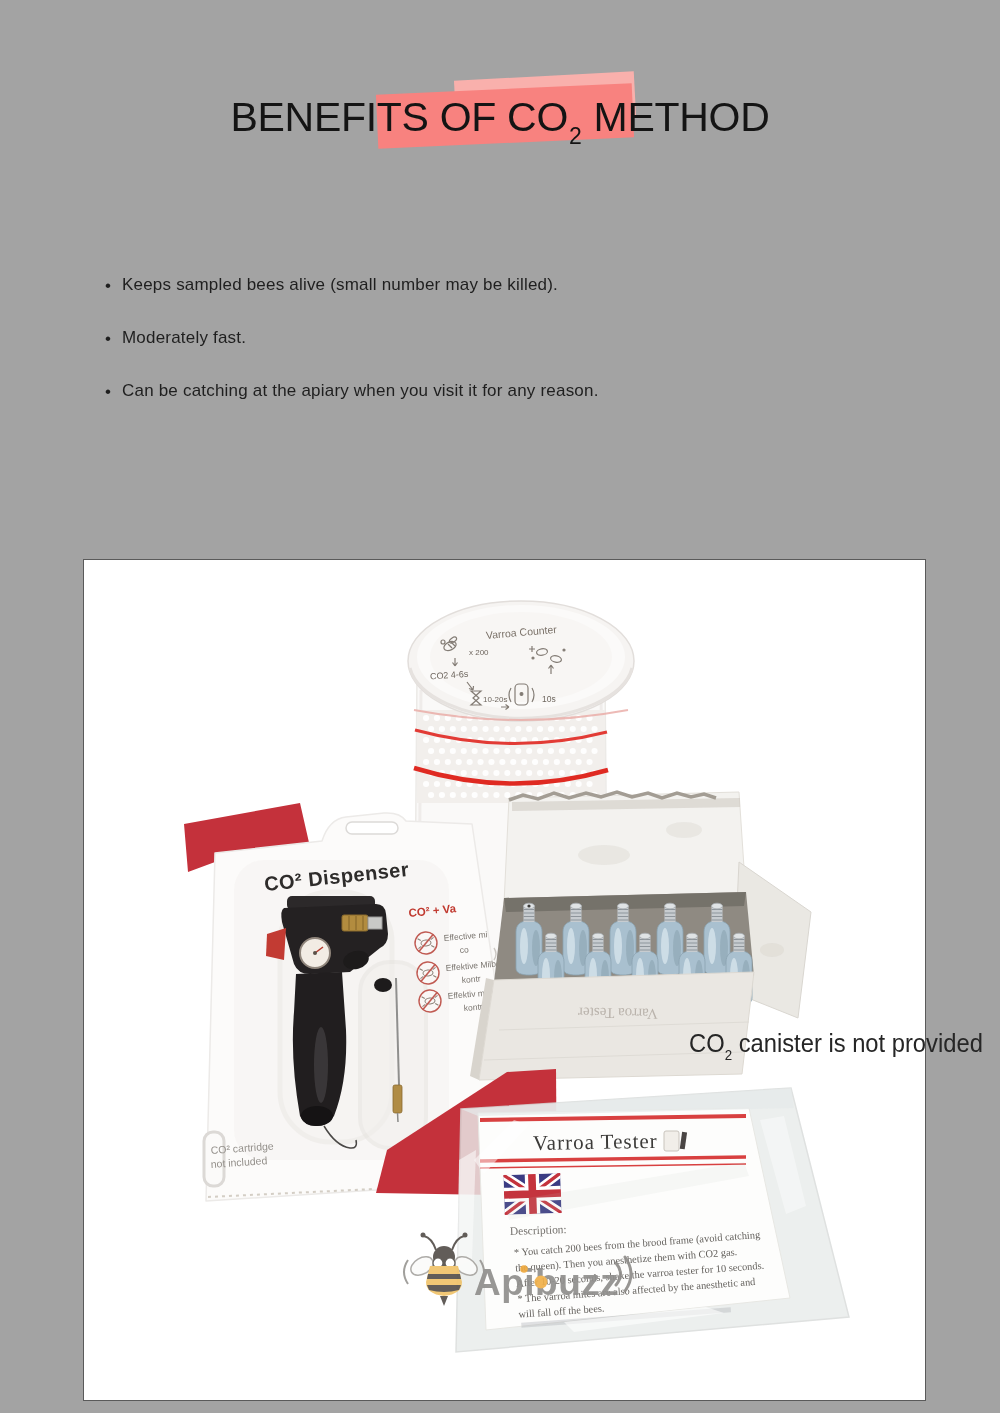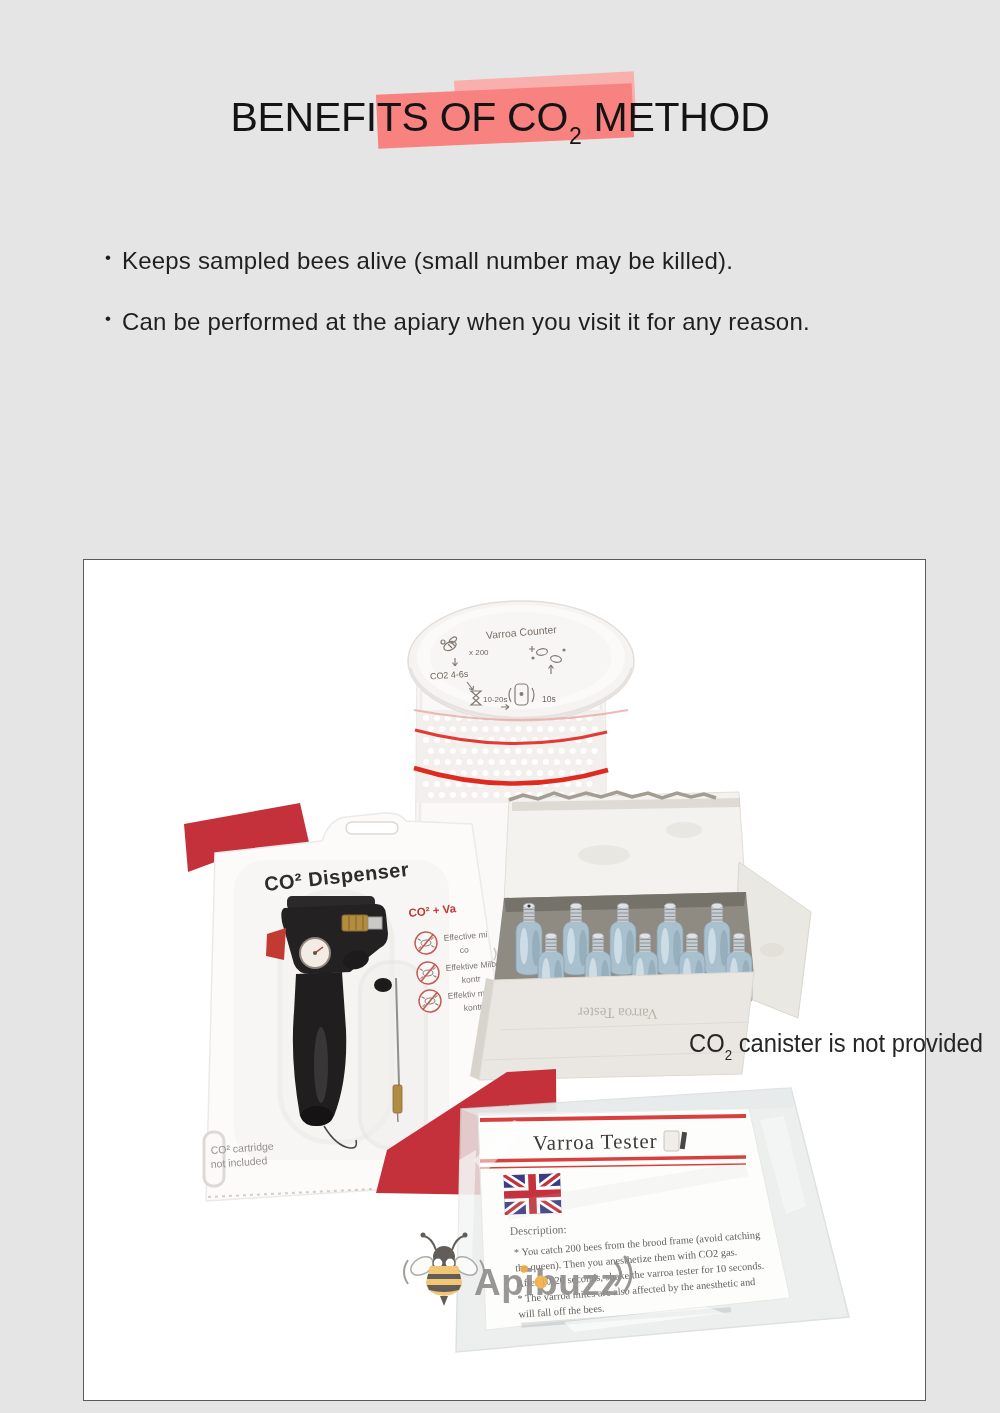--- a/index.html
+++ b/index.html
@@ -1,29 +1,29 @@
 <!DOCTYPE html>
 <html><head>
 <meta charset="utf-8">
 <style>
   html,body{margin:0;padding:0;background:#ffffff;}
-  .page{position:relative;width:1000px;height:1413px;background:#e5e5e5;overflow:hidden;
+  .page{position:relative;width:1000px;height:1413px;background:#a3a3a3;overflow:hidden;
         font-family:"Liberation Sans",sans-serif;}
   
   .hl-light{position:absolute;left:455px;top:76px;width:180px;height:44px;
             background:#f9b0ac;transform:rotate(-3deg);z-index:1;}
   .hl-main{position:absolute;left:377px;top:89px;width:256px;height:54px;
            background:#f8827f;transform:rotate(-2.6deg);z-index:2;}
   .page-title{position:absolute;left:0;top:94px;width:100%;text-align:center;
               font-size:41px;font-weight:400;color:#141414;letter-spacing:-.3px;z-index:3;}
   .page-title .tsub{font-size:23px;position:relative;top:13px;margin:0 1px;}
   
   .benefits{position:absolute;left:105px;top:247px;list-style:none;margin:0;padding:0;z-index:3;}
-  .benefits li{position:relative;padding-left:17px;margin-bottom:33px;font-size:24px;
-               color:#1f1f1f;letter-spacing:.2px;white-space:nowrap;}
+  .benefits li{position:relative;padding-left:17px;margin-bottom:33px;font-size:17px;
+               color:#1f1f1f;letter-spacing:.2px;white-space:nowrap;margin-top:28px;}
   .benefits li::before{content:"\2022";position:absolute;left:0;top:1px;font-size:17px;color:#1f1f1f;}
   
   .photo-frame{position:absolute;left:83px;top:559px;width:841px;height:840px;
                border:1.5px solid #5a5a5a;background:#fff;z-index:2;}
   .photo-frame svg{position:absolute;left:0;top:0;}
   svg text{font-family:"Liberation Sans",sans-serif;}
   svg text.tserif{font-family:"Liberation Serif","DejaVu Serif",serif;}
   
   .canister-note{position:absolute;left:689px;top:1029px;font-size:25px;color:#262626;
                  white-space:nowrap;transform:scaleX(.95);transform-origin:left top;z-index:5;}
@@ -33,21 +33,22 @@
 <body>
 
 <div class="page">
 
   <div class="hl-light"></div>
   <div class="hl-main"></div>
   <div class="page-title"><span>BENEFITS OF CO</span><span class="tsub">2</span><span> METHOD</span></div>
 
   <ul class="benefits">
     <li>Keeps sampled bees alive (small number may be killed).</li>
-    <li>Can be performed at the apiary when you visit it for any reason.</li>
+    <li>Moderately fast.</li>
+    <li>Can be catching at the apiary when you visit it for any reason.</li>
   </ul>
 
   <div class="photo-frame">
     <svg width="841" height="840" viewBox="0 0 841 840">
 
       <g>
 
         <polygon points="333,115 521,115 524,470 330,470" fill="#faf9f8" stroke="#eceae7" stroke-width="1.5"></polygon>
         <line x1="337" y1="130" x2="334" y2="468" stroke="#efecea" stroke-width="3"></line>
         <line x1="517" y1="130" x2="520" y2="468" stroke="#efecea" stroke-width="3"></line>

